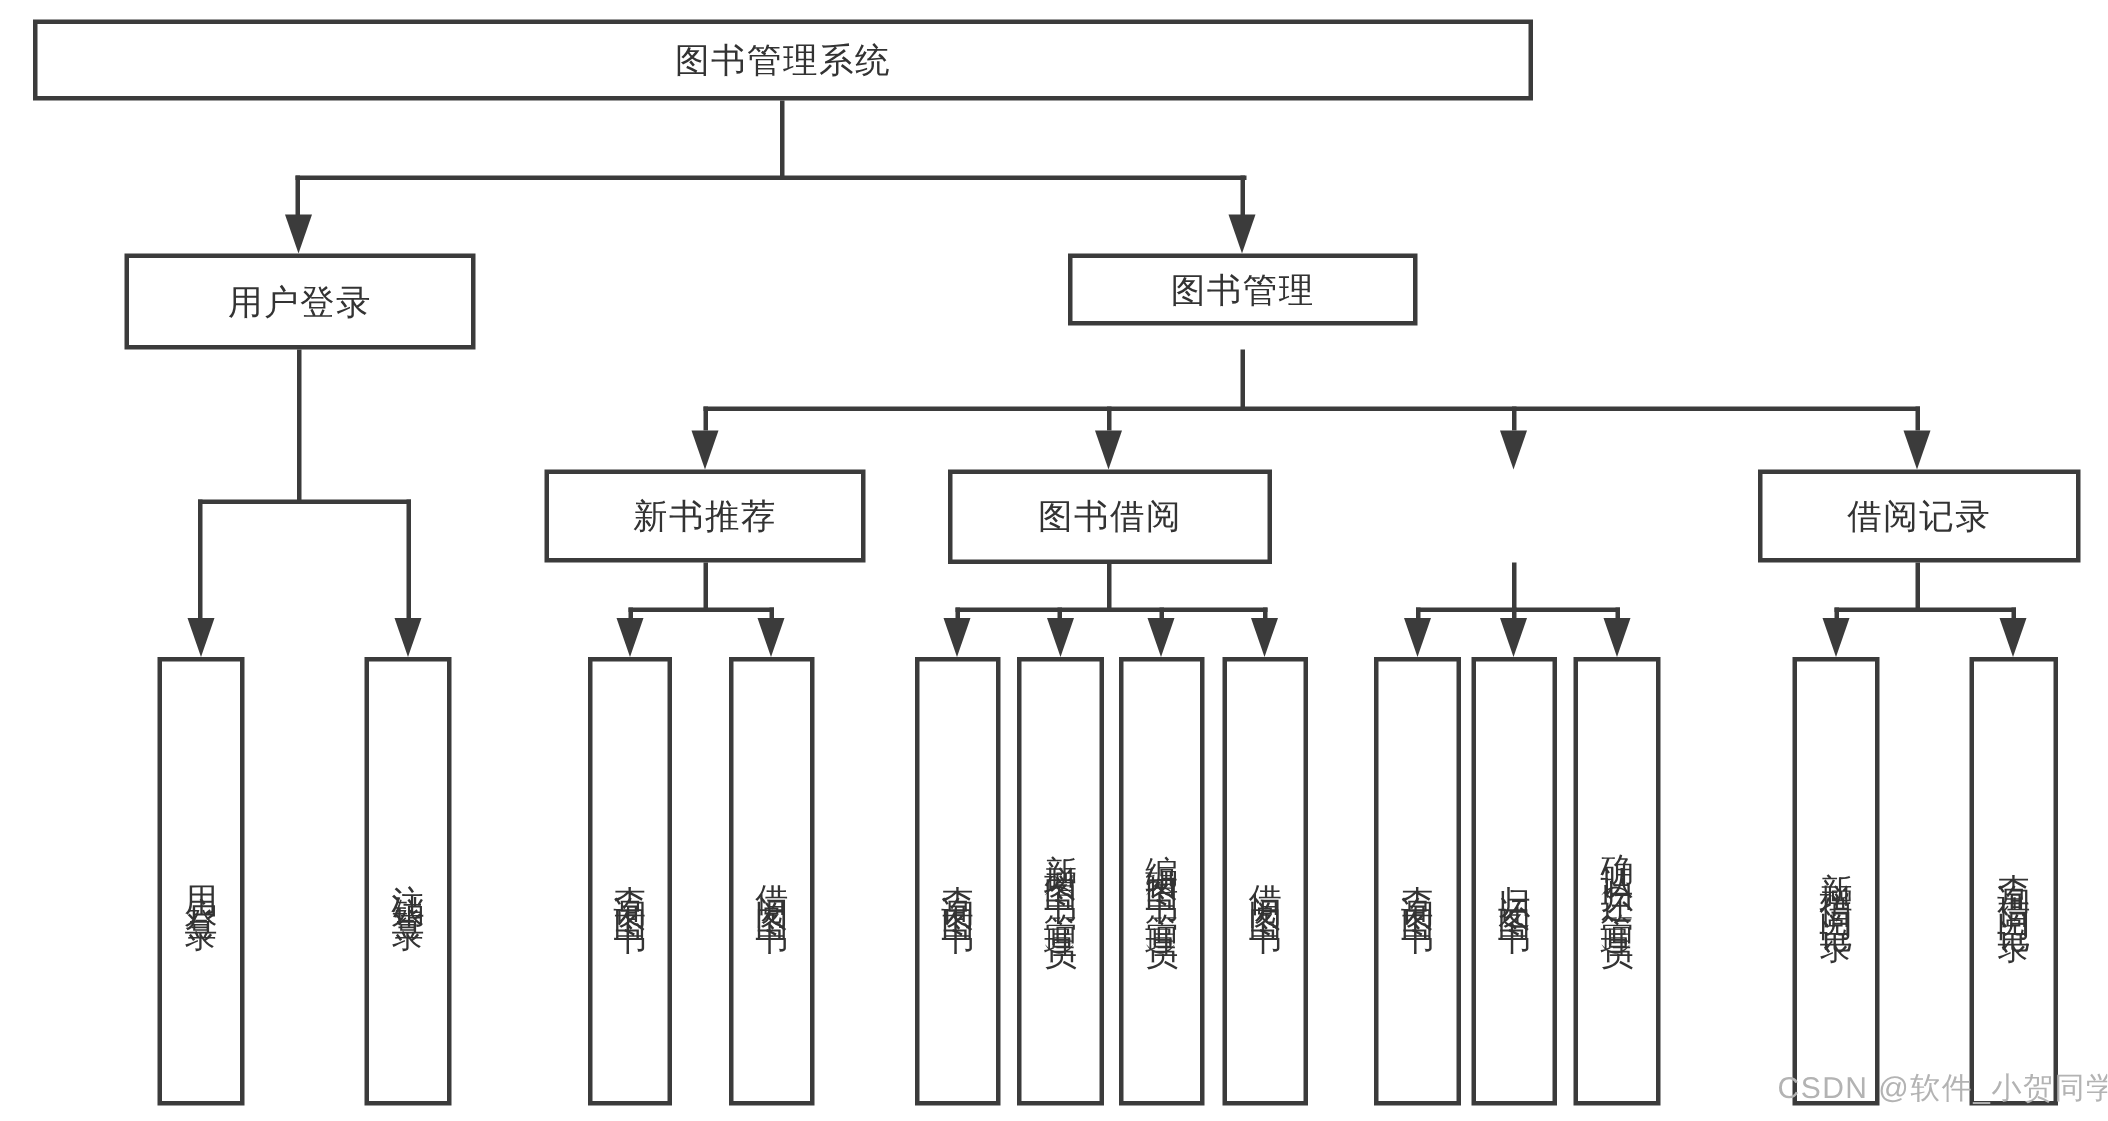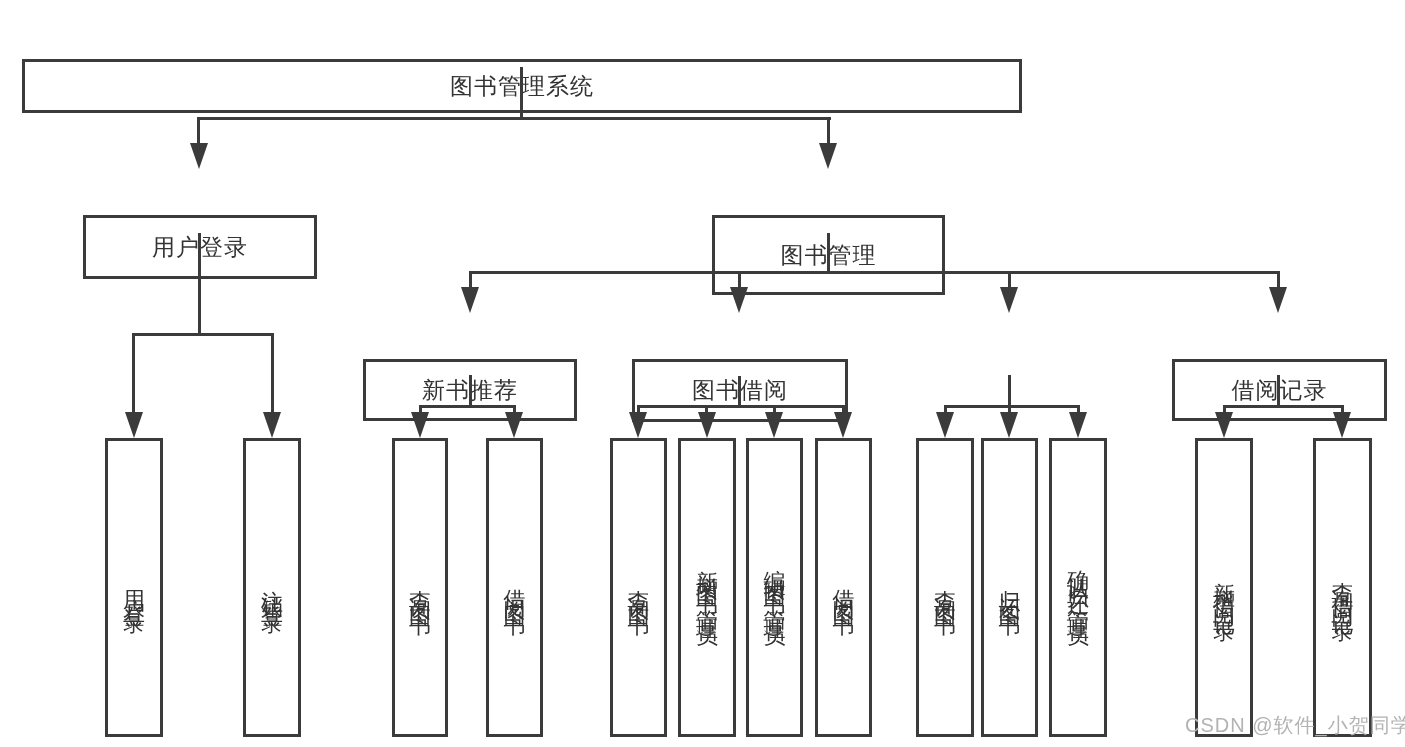--- a/index.html
+++ b/index.html
@@ -17,21 +17,21 @@
     overflow:hidden;
   }
   .node{
     position:absolute;
     box-sizing:border-box;
     border:3px solid var(--line);
     background:#fff;
     display:flex;align-items:center;justify-content:center;
     color:var(--text);
   }
-  .node.h{font-size:23px;letter-spacing:1px;margin-top:46px;}
+  .node.h{font-size:23px;letter-spacing:1px;}
   .node.v{font-size:22px;}
   .node.v .vtext{
     writing-mode:vertical-rl;
     text-orientation:upright;
     letter-spacing:8px;
     line-height:1;
     white-space:nowrap;
   }
   .vline,.hline{position:absolute;background:var(--line);}
   .vline{width:3px;}
@@ -63,21 +63,21 @@
   <div class="vline" style="left:520px;top:67px;height:52px"></div>
   <div class="hline" style="left:197px;top:117px;width:634px"></div>
   <div class="vline" style="left:197px;top:117px;height:28px"></div>
   <div class="arrow" style="left:190px;top:143px"></div>
   <div class="vline" style="left:827px;top:117px;height:28px"></div>
   <div class="arrow" style="left:819px;top:143px"></div>
 
   <div class="node h" style="left:83px;top:169px;width:234px;height:64px">
     <span>用户登录</span>
   </div>
-  <div class="node h" style="left:712px;top:169px;width:233px;height:80px">
+  <div class="node h" style="left:712px;top:169px;width:233px;height:48px">
     <span>图书管理</span>
   </div>
 
   <div class="vline" style="left:198px;top:233px;height:103px"></div>
   <div class="hline" style="left:132px;top:333px;width:142px"></div>
   <div class="vline" style="left:132px;top:333px;height:80px"></div>
   <div class="arrow" style="left:125px;top:412px"></div>
   <div class="vline" style="left:271px;top:333px;height:80px"></div>
   <div class="arrow" style="left:263px;top:412px"></div>
 

